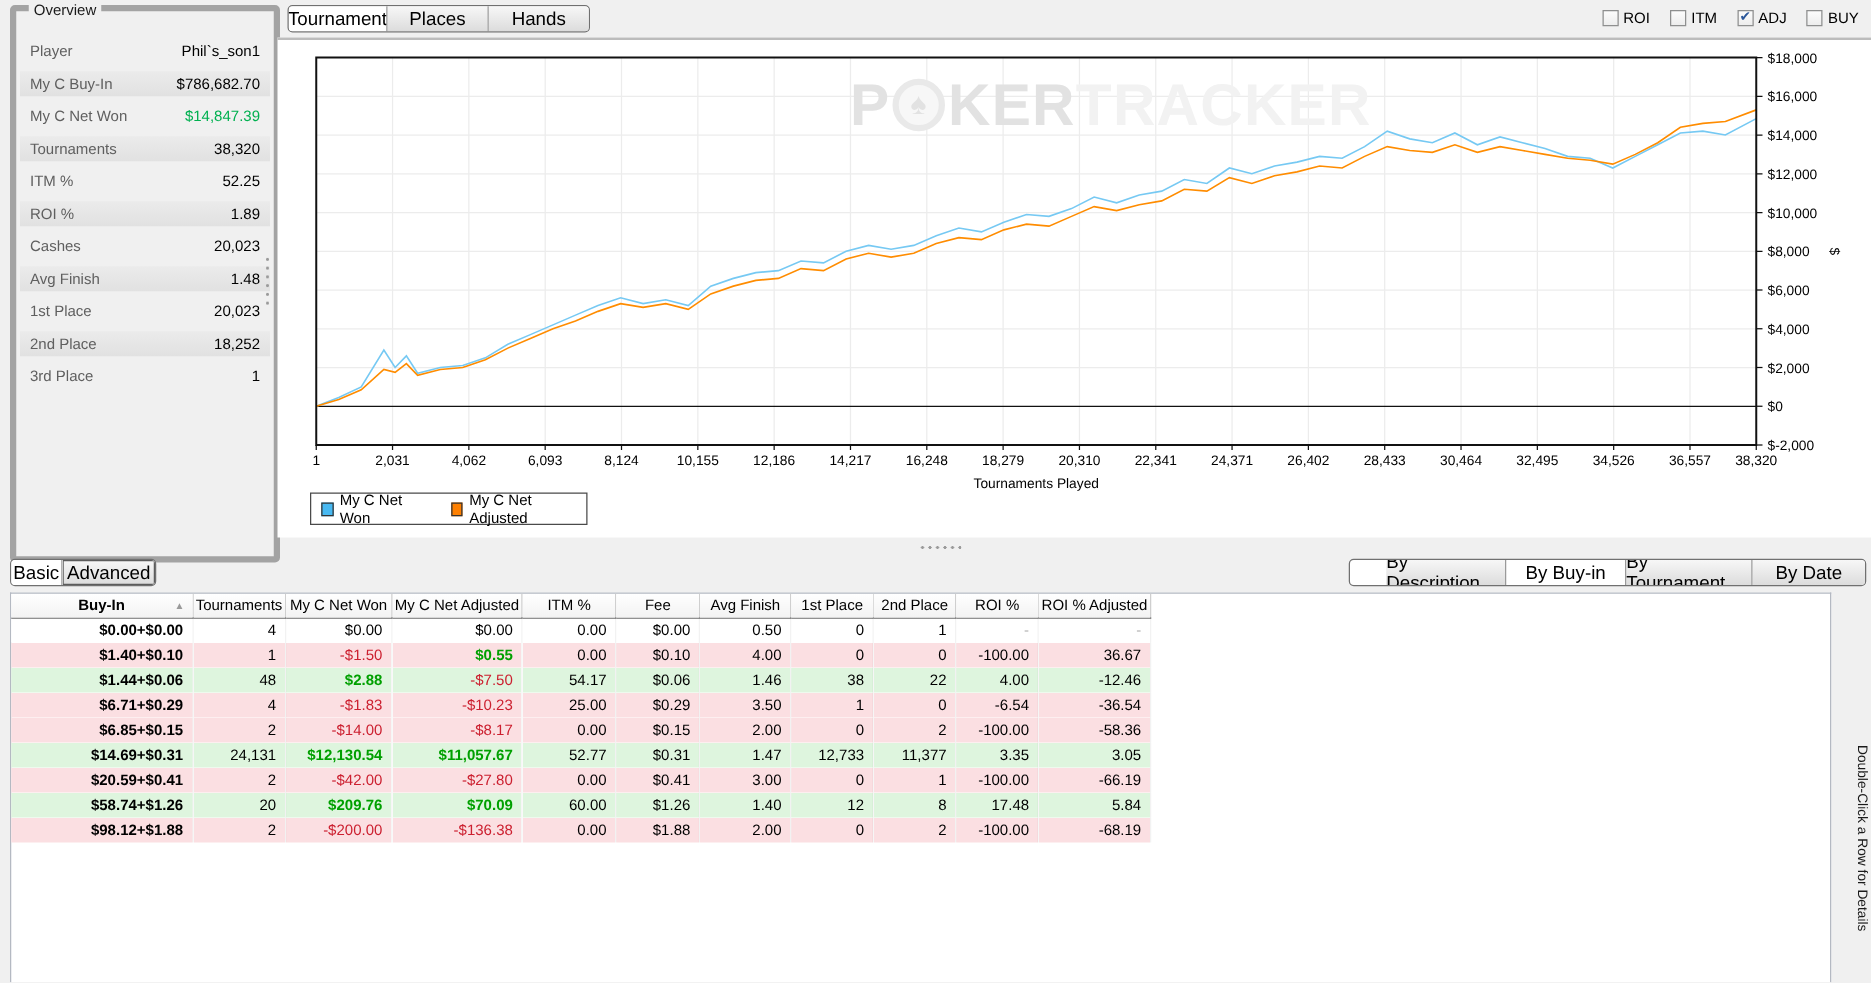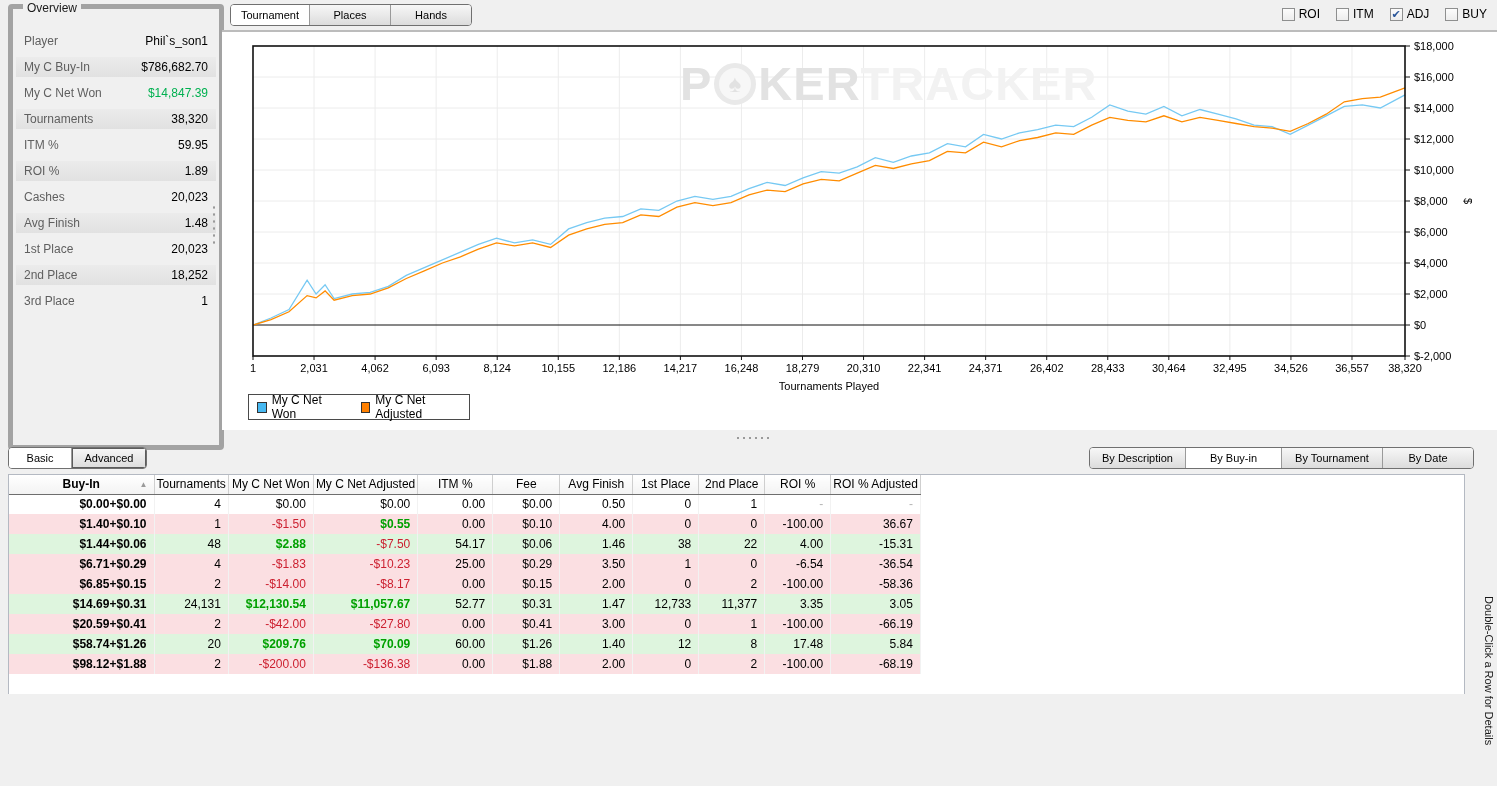--- a/index.html
+++ b/index.html
@@ -17,21 +17,21 @@
   .sb-row.shaded{background:linear-gradient(#ebebeb,#e1e1e1);}
   .sb-label{color:#5f5f5f;}
   .sb-value{color:#000;margin-left:16px;}
   .v-splitter{position:absolute;left:212px;top:204px;width:4px;height:40px;
     background-image:radial-gradient(circle,#9a9a9a 1px,transparent 1.3px);
     background-size:4px 7px;background-repeat:repeat-y;}
 
   
   .seg{position:absolute;display:flex;border:1px solid #707070;border-radius:4px;
     overflow:hidden;background:#fff;height:22px;box-sizing:border-box;}
-  .seg-item{display:flex;align-items:center;justify-content:center;font-size:11px;
+  .seg-item{display:flex;align-items:center;justify-content:center;font-size:15px;
     color:#000;background:linear-gradient(#f7f7f7,#dcdcdc);border-left:1px solid #9a9a9a;
     cursor:default;}
   .seg-item:first-child{border-left:none;}
   .seg-item.active{background:#fff;}
   .seg-item.focused{box-shadow:inset 0 0 0 1px #5c5c5c;}
 
   
   .cb-row{position:absolute;right:10px;top:7px;display:flex;gap:16px;}
   .cb{display:flex;align-items:center;gap:4px;font-size:12px;color:#000;}
   .cb-box{width:13px;height:13px;border:1px solid #8e8f8f;background:linear-gradient(#fcfcfc,#ededed);
@@ -53,21 +53,21 @@
     padding:0 8px;gap:22px;box-sizing:border-box;}
   .legend-item{display:flex;align-items:center;gap:5px;font-size:12px;color:#000;}
   .legend-swatch{width:11px;height:11px;border:1px solid #333;box-sizing:border-box;}
 
   
   .h-splitter{position:absolute;left:735px;top:436px;width:34px;height:4px;
     background-image:radial-gradient(circle,#9a9a9a 1.1px,transparent 1.4px);
     background-size:6px 4px;background-repeat:repeat-x;}
 
   
-  .table-panel{position:absolute;left:8px;top:474px;width:1457px;height:220px;
+  .table-panel{position:absolute;left:8px;top:474px;width:1457px;height:312px;
     background:#fff;border:1px solid #b4b9c2;border-bottom:none;box-sizing:border-box;}
   table.grid{border-collapse:collapse;table-layout:fixed;font-size:12px;}
   table.grid th{height:19px;background:linear-gradient(#ffffff,#f3f3f3);
     border-bottom:1px solid #6e6e6e;border-right:1px solid #cfcfcf;
     font-weight:normal;text-align:center;position:relative;white-space:nowrap;
     overflow:hidden;padding:0 2px;box-sizing:border-box;}
   table.grid th.bold{font-weight:bold;}
   table.grid td{height:20px;text-align:right;padding:0 7px 0 2px;white-space:nowrap;
     overflow:hidden;border-right:1px solid rgba(0,0,0,0.05);box-sizing:border-box;}
   td.bold{font-weight:bold;}
@@ -102,21 +102,21 @@
         <div class="sb-row">
           <span class="sb-label">My C Net Won</span>
           <span class="sb-value" style="color: rgb(0, 176, 80);">$14,847.39</span>
         </div>
         <div class="sb-row shaded">
           <span class="sb-label">Tournaments</span>
           <span class="sb-value">38,320</span>
         </div>
         <div class="sb-row">
           <span class="sb-label">ITM %</span>
-          <span class="sb-value">59.95</span>
+          <span class="sb-value">52.25</span>
         </div>
         <div class="sb-row shaded">
           <span class="sb-label">ROI %</span>
           <span class="sb-value">1.89</span>
         </div>
         <div class="sb-row">
           <span class="sb-label">Cashes</span>
           <span class="sb-value">20,023</span>
         </div>
         <div class="sb-row shaded">
@@ -277,24 +277,24 @@
         <div class="legend-item">
           <span class="legend-swatch" style="background: rgb(255, 128, 0);"></span>
           <span>My C Net Adjusted</span>
         </div>
       </div>
   </div>
 
   <div class="h-splitter"></div>
 
   <div class="seg" style="left:8px;top:447px;">
-      <div class="seg-item active" style="width: 62px;">Basic</div>
+      <div class="seg-item active" style="width: 40px;">Basic</div>
       <div class="seg-item focused" style="width: 74px;">Advanced</div>
     </div>
-  <div class="seg" style="right:23px;top:447px;">
+  <div class="seg" style="right:4px;top:447px;padding-left:29px;">
       <div class="seg-item" style="width: 95px;">By Description</div>
       <div class="seg-item active" style="width: 95px;">By Buy-in</div>
       <div class="seg-item" style="width: 100px;">By Tournament</div>
       <div class="seg-item" style="width: 90px;">By Date</div>
     </div>
 
   <div class="table-panel">
     <table class="grid">
       <colgroup>
           <col style="width: 145px;">
@@ -355,21 +355,21 @@
             <td class="bold">$1.44+$0.06</td>
             <td>48</td>
             <td class="pos">$2.88</td>
             <td class="neg">-$7.50</td>
             <td>54.17</td>
             <td>$0.06</td>
             <td>1.46</td>
             <td>38</td>
             <td>22</td>
             <td>4.00</td>
-            <td>-15.31</td>
+            <td>-12.46</td>
           </tr>
           <tr class="bg-p">
             <td class="bold">$6.71+$0.29</td>
             <td>4</td>
             <td class="neg">-$1.83</td>
             <td class="neg">-$10.23</td>
             <td>25.00</td>
             <td>$0.29</td>
             <td>3.50</td>
             <td>1</td>

